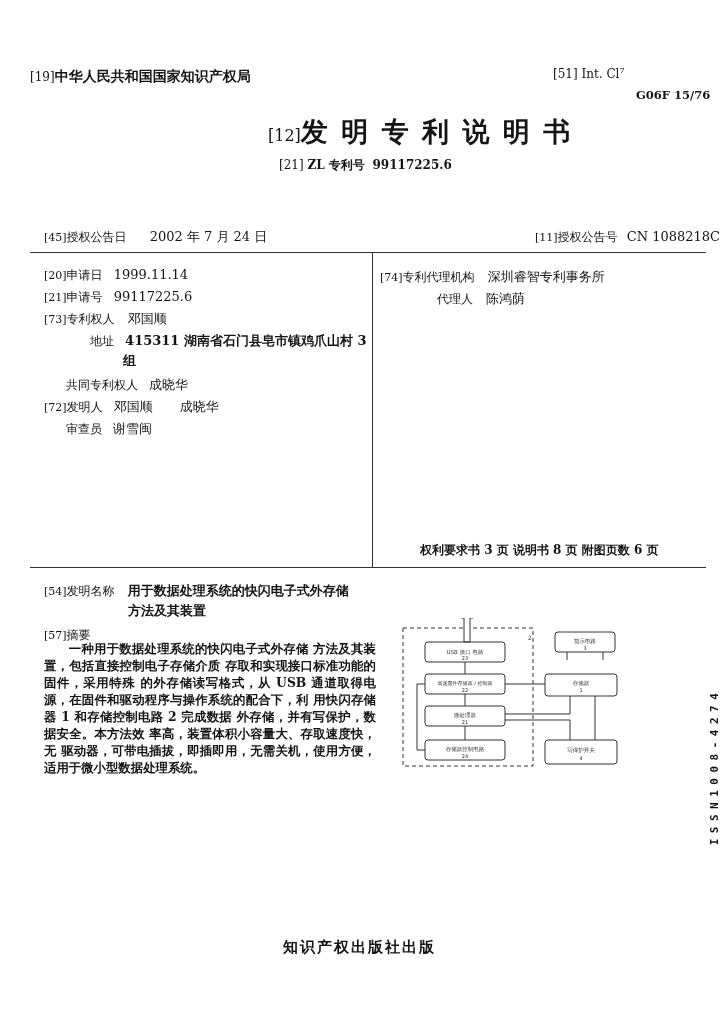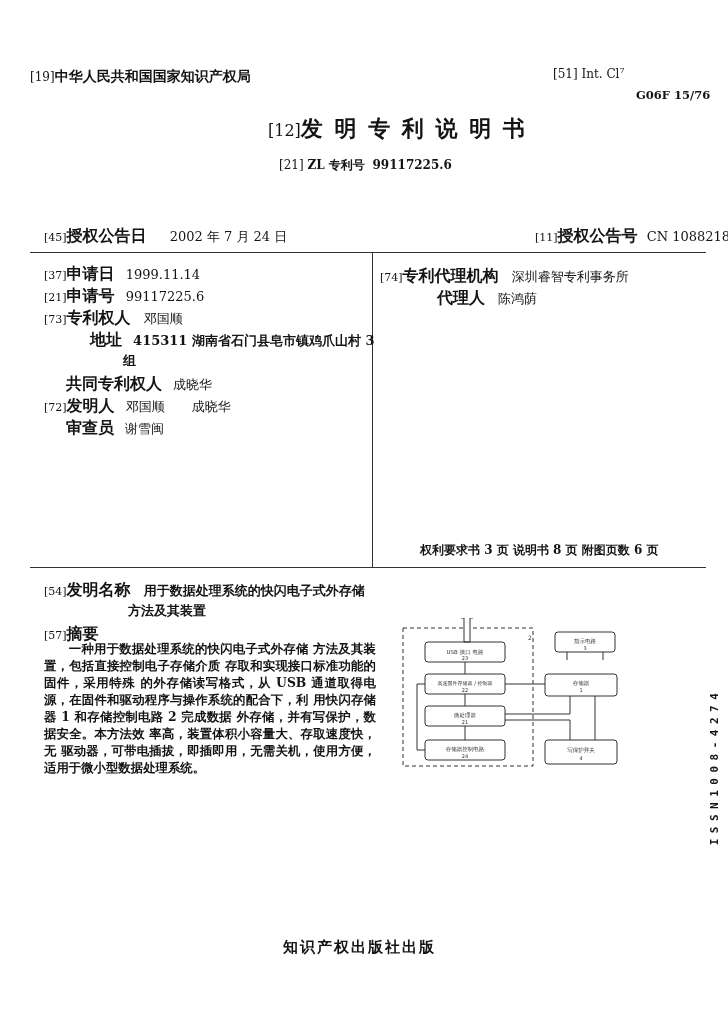--- a/index.html
+++ b/index.html
@@ -3,21 +3,21 @@
 <meta charset="utf-8">
 <style>
   html, body { margin: 0; padding: 0; background: #ffffff; }
   body { width: 728px; height: 1030px; position: relative; overflow: hidden;
          font-family: "DejaVu Serif", serif; color: #141414; }
   .abs { position: absolute; white-space: nowrap; }
   .bold { font-weight: bold; }
   .sans { font-family: "DejaVu Sans", sans-serif; }
   .hr { position: absolute; height: 0; border-top: 1.5px solid #333; }
   .vr { position: absolute; width: 0; border-left: 1.2px solid #333; }
-  .lbl { font-family: "DejaVu Sans", sans-serif; font-weight: bold; font-size: 16px; margin-top: 46px; }
+  .lbl { font-family: "DejaVu Sans", sans-serif; font-weight: normal; font-size: 12px; margin-top: 46px; }
   .val { font-size: 13px; }
   .abstract { position: absolute; left: 44px; top: 640px; width: 332px;
               font-size: 12.4px; line-height: 17px; font-weight: bold; white-space: normal;
               text-align: justify; }
   .abstract p { margin: 0; text-indent: 2em; }
   svg text { font-family: "DejaVu Sans", sans-serif; }
 </style>
 </head>
 <body>
 
@@ -25,21 +25,21 @@
   <span style="font-size:12px;">[19]</span><span class="bold" style="font-family:'DejaVu Sans',sans-serif;">中华人民共和国国家知识产权局</span>
 </div>
 
 <div class="abs" style="left:553px; top:66px; font-size:12px;">
   <span>[51]</span>
   <span>Int. Cl</span><sup style="font-size:8px;">7</sup>
 </div>
 <div class="abs bold" style="left:636px; top:88px; font-size:11.5px;">G06F 15/76</div>
 
 <div class="abs" style="left:243px; top:114px;">
-  <span style="font-size:16px;margin-left:25px;">[12]</span><span class="bold sans" style="font-size:22px; letter-spacing:2px;">发 明 专 利 说 明 书</span>
+  <span style="font-size:16px;margin-left:25px;">[12]</span><span class="bold sans" style="font-size:27px; letter-spacing:2px;">发 明 专 利 说 明 书</span>
 </div>
 
 <div class="abs" style="left:279px; top:157px; font-size:12px;">
   <span>[21]</span>
   <span class="bold">ZL 专利号</span>
   &nbsp;<span class="bold">99117225.6</span>
 </div>
 
 <div class="abs" style="left:44px; top:226px;">
   <span style="font-size:11px;text-align:right;">[45]</span><span class="lbl">授权公告日</span>
@@ -48,21 +48,21 @@
 <div class="abs" style="left:535px; top:226px;">
   <span style="font-size:11px;">[11]</span><span class="lbl">授权公告号</span>
   <span class="val" style="margin-left:4px;">CN 1088218C</span>
 </div>
 
 <div class="hr" style="left:30px; top:252px; width:676px;"></div>
 <div class="vr" style="left:372px; top:252px; height:315px;"></div>
 <div class="hr" style="left:30px; top:567px; width:676px;"></div>
 
 <div class="abs" style="left:44px; top:264px;">
-  <span style="font-size:11px;">[37]</span><span class="lbl">申请日</span>
+  <span style="font-size:11px;">[20]</span><span class="lbl">申请日</span>
   <span class="val" style="margin-left:6px;">1999.11.14</span>
 </div>
 <div class="abs" style="left:44px; top:286px;">
   <span style="font-size:11px;">[21]</span><span class="lbl">申请号</span>
   <span class="val" style="margin-left:6px;">99117225.6</span>
 </div>
 <div class="abs" style="left:44px; top:308px;">
   <span style="font-size:11px;">[73]</span><span class="lbl">专利权人</span>
   <span class="val" style="margin-left:8px;">邓国顺</span>
 </div>

